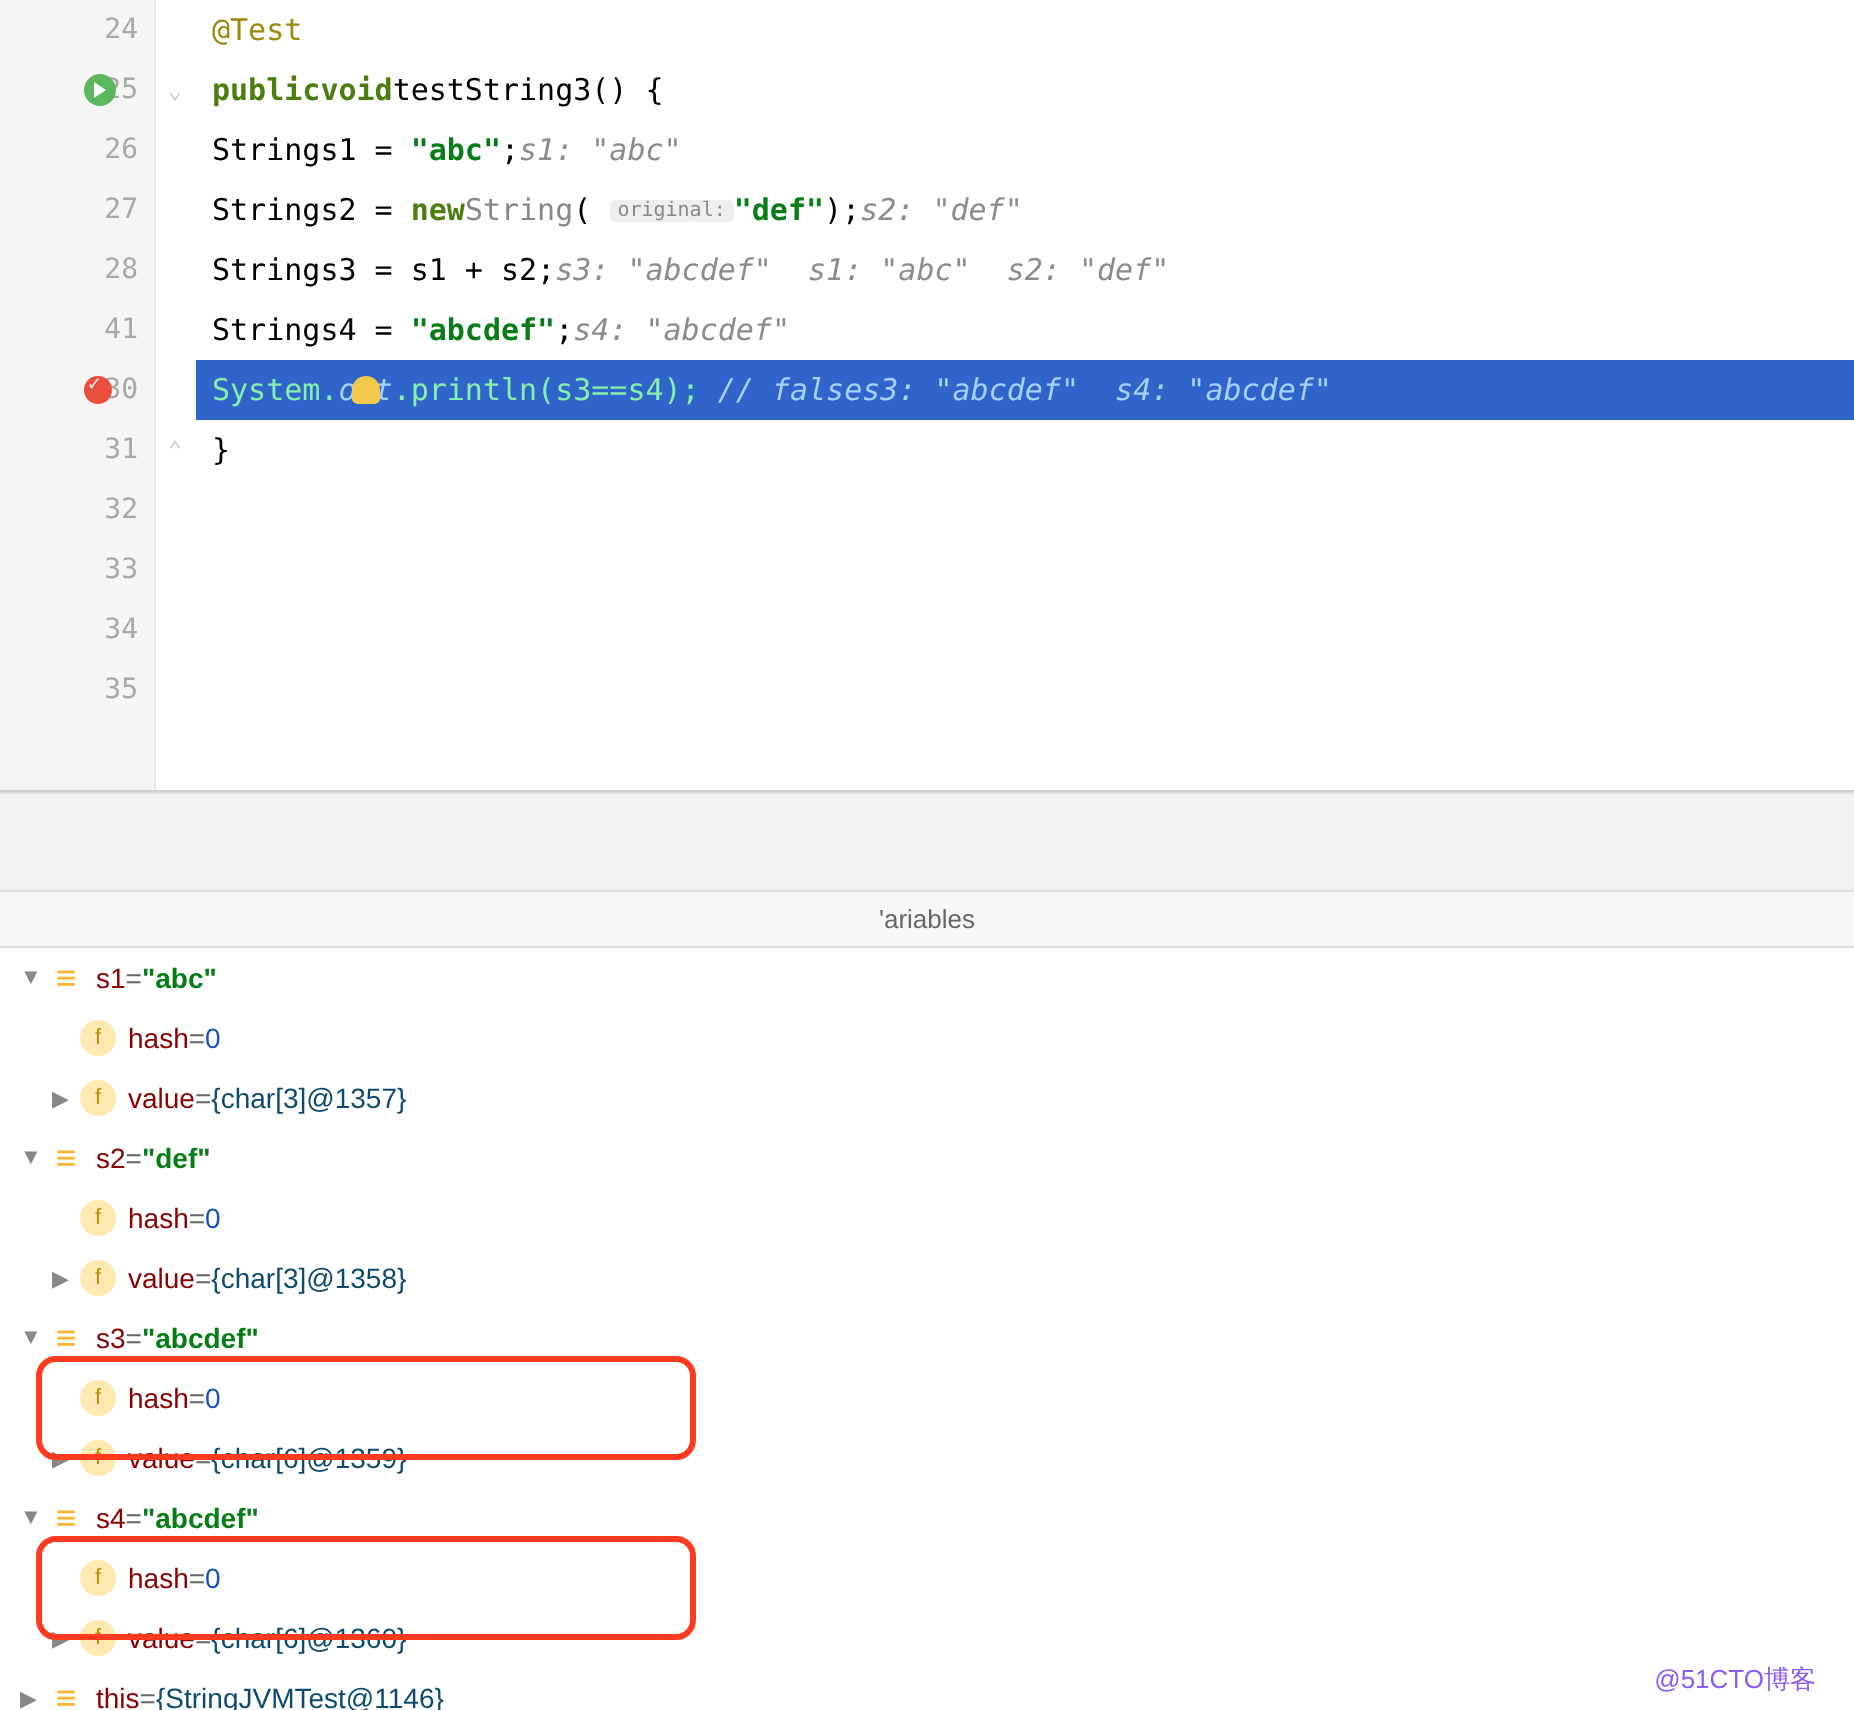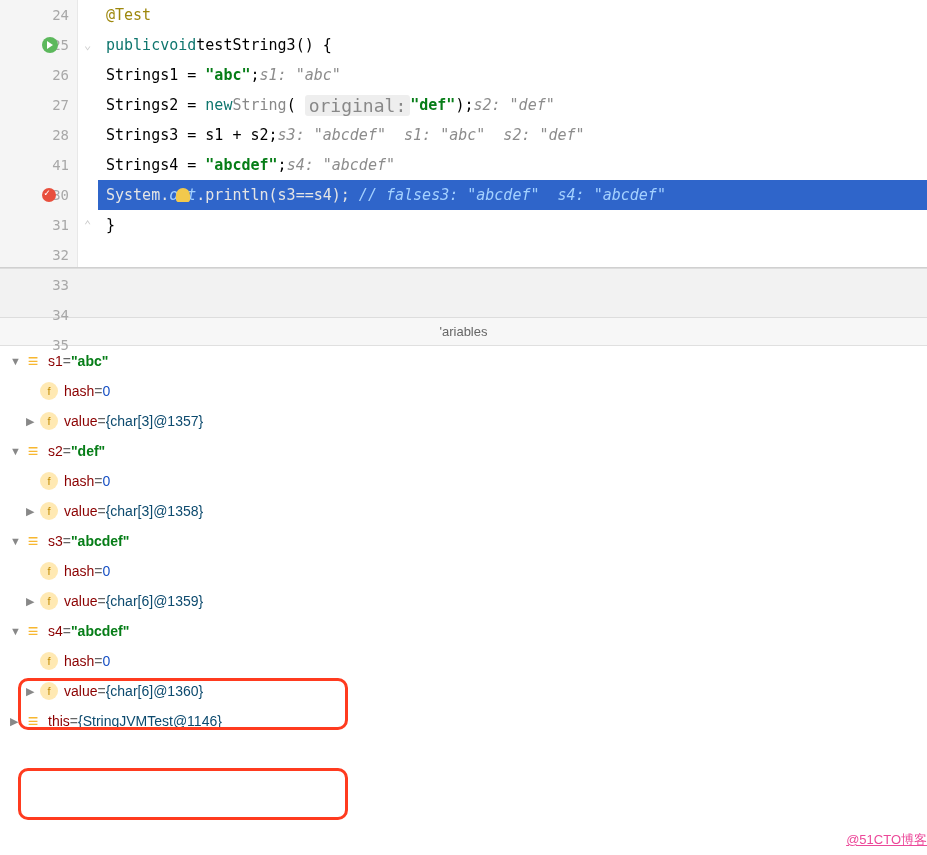--- a/index.html
+++ b/index.html
@@ -8,21 +8,21 @@
   font-size: 15px;
   background: #fff;
   width: 927px;
   height: 855px;
   overflow: hidden;
   position: relative;
 }
 .editor {
   display: flex;
   background: #fff;
-  height: 268px;
+  height: 396px;
   border-bottom: 1px solid #d0d0d0;
 }
 .gutter {
   width: 78px;
   background: #f5f5f5;
   border-right: 1px solid #e8e8e8;
   flex-shrink: 0;
 }
 .gutter-row {
   height: 30px;
@@ -85,27 +85,27 @@
   align-items: center;
   padding-left: 8px;
   white-space: pre;
   font-size: 15px;
 }
 .code-line.hl {
   background: #2f65ca;
   color: #fff;
 }
 .code-line.hl .kw, .code-line.hl .obj, .code-line.hl .str, .code-line.hl .cmt { color: #a4d1ff; font-style: italic; }
-.code-line.hl .plain { color: #e5e5e5; }
-.kw { color: #0f766e; font-weight: normal; }
+.code-line.hl .plain { color: #86efac; }
+.kw { color: #4d7c0f; font-weight: bold; }
 .ann { color: #9e880d; }
 .str { color: #067d17; font-weight: bold; }
 .obj { color: #871094; font-style: italic; }
 .cmt { color: #8c8c8c; font-style: italic; }
-.hint { background: #eee; color:#888; padding: 0 4px; border-radius: 3px; font-style: normal; font-size: 18px;}
+.hint { background: #eee; color:#888; padding: 0 4px; border-radius: 3px; font-style: normal; font-size: 10px;}
 .bulb {
   position: absolute;
   left: 98px;
   width: 14px; height: 14px;
   background: #f2c94c;
   border-radius: 50% 50% 20% 20%;
 }
 
 .divider { height: 50px; background: #f2f2f2; border-top:1px solid #ddd; border-bottom:1px solid #ddd;}
 
@@ -167,26 +167,25 @@
 .var-val-obj { color: #0c4a6e; }
 
 .redbox {
   position: absolute;
   border: 3px solid #ff3b1f;
   border-radius: 10px;
   pointer-events: none;
 }
 .watermark {
   position: absolute;
-  right: 0;
+  right: 19px;
   bottom: 6px;
-  color: #ec4899;
+  color: #8b5cf6;
   font-size: 13px;
   font-family: sans-serif;
-  text-decoration: underline;
 }
 </style>
 </head>
 <body>
 
 <div class="editor">
   <div class="gutter">
     <div class="gutter-row">24</div>
     <div class="gutter-row">25<span class="gutter-icon green-run"></span></div>
     <div class="gutter-row">26</div>

